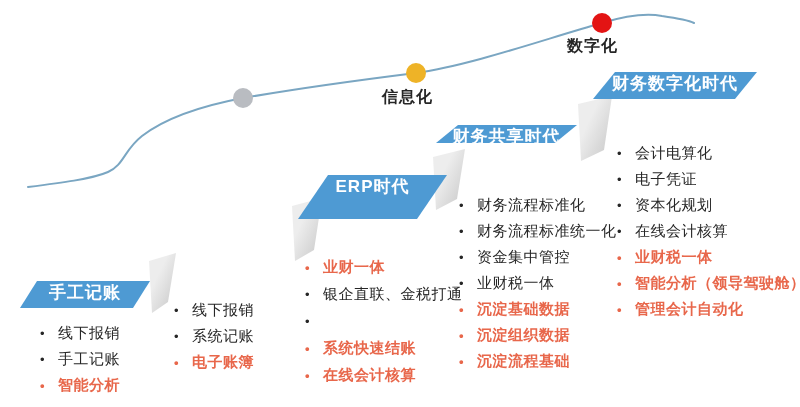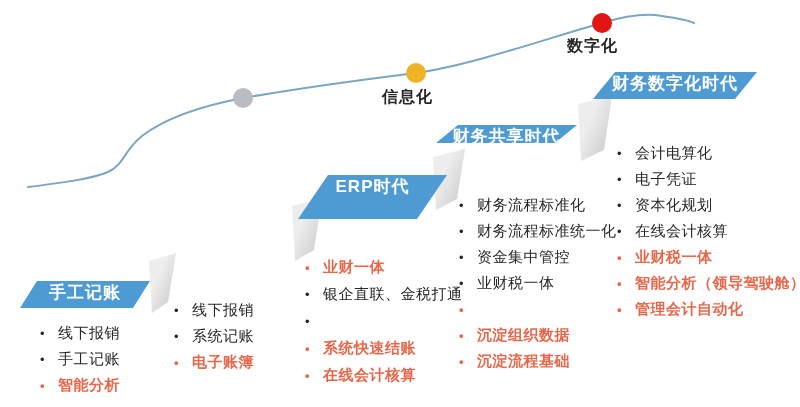--- a/index.html
+++ b/index.html
@@ -125,20 +125,21 @@
       <div class="li">
         <span class="bullet">•</span>
         <span class="txt">资金集中管控</span>
       </div>
       <div class="li">
         <span class="bullet">•</span>
         <span class="txt">业财税一体</span>
       </div>
       <div class="li hl">
         <span class="bullet">•</span>
+        <span class="txt">沉淀基础数据</span>
       </div>
       <div class="li hl">
         <span class="bullet">•</span>
         <span class="txt">沉淀组织数据</span>
       </div>
       <div class="li hl">
         <span class="bullet">•</span>
         <span class="txt">沉淀流程基础</span>
       </div>
     </div>

